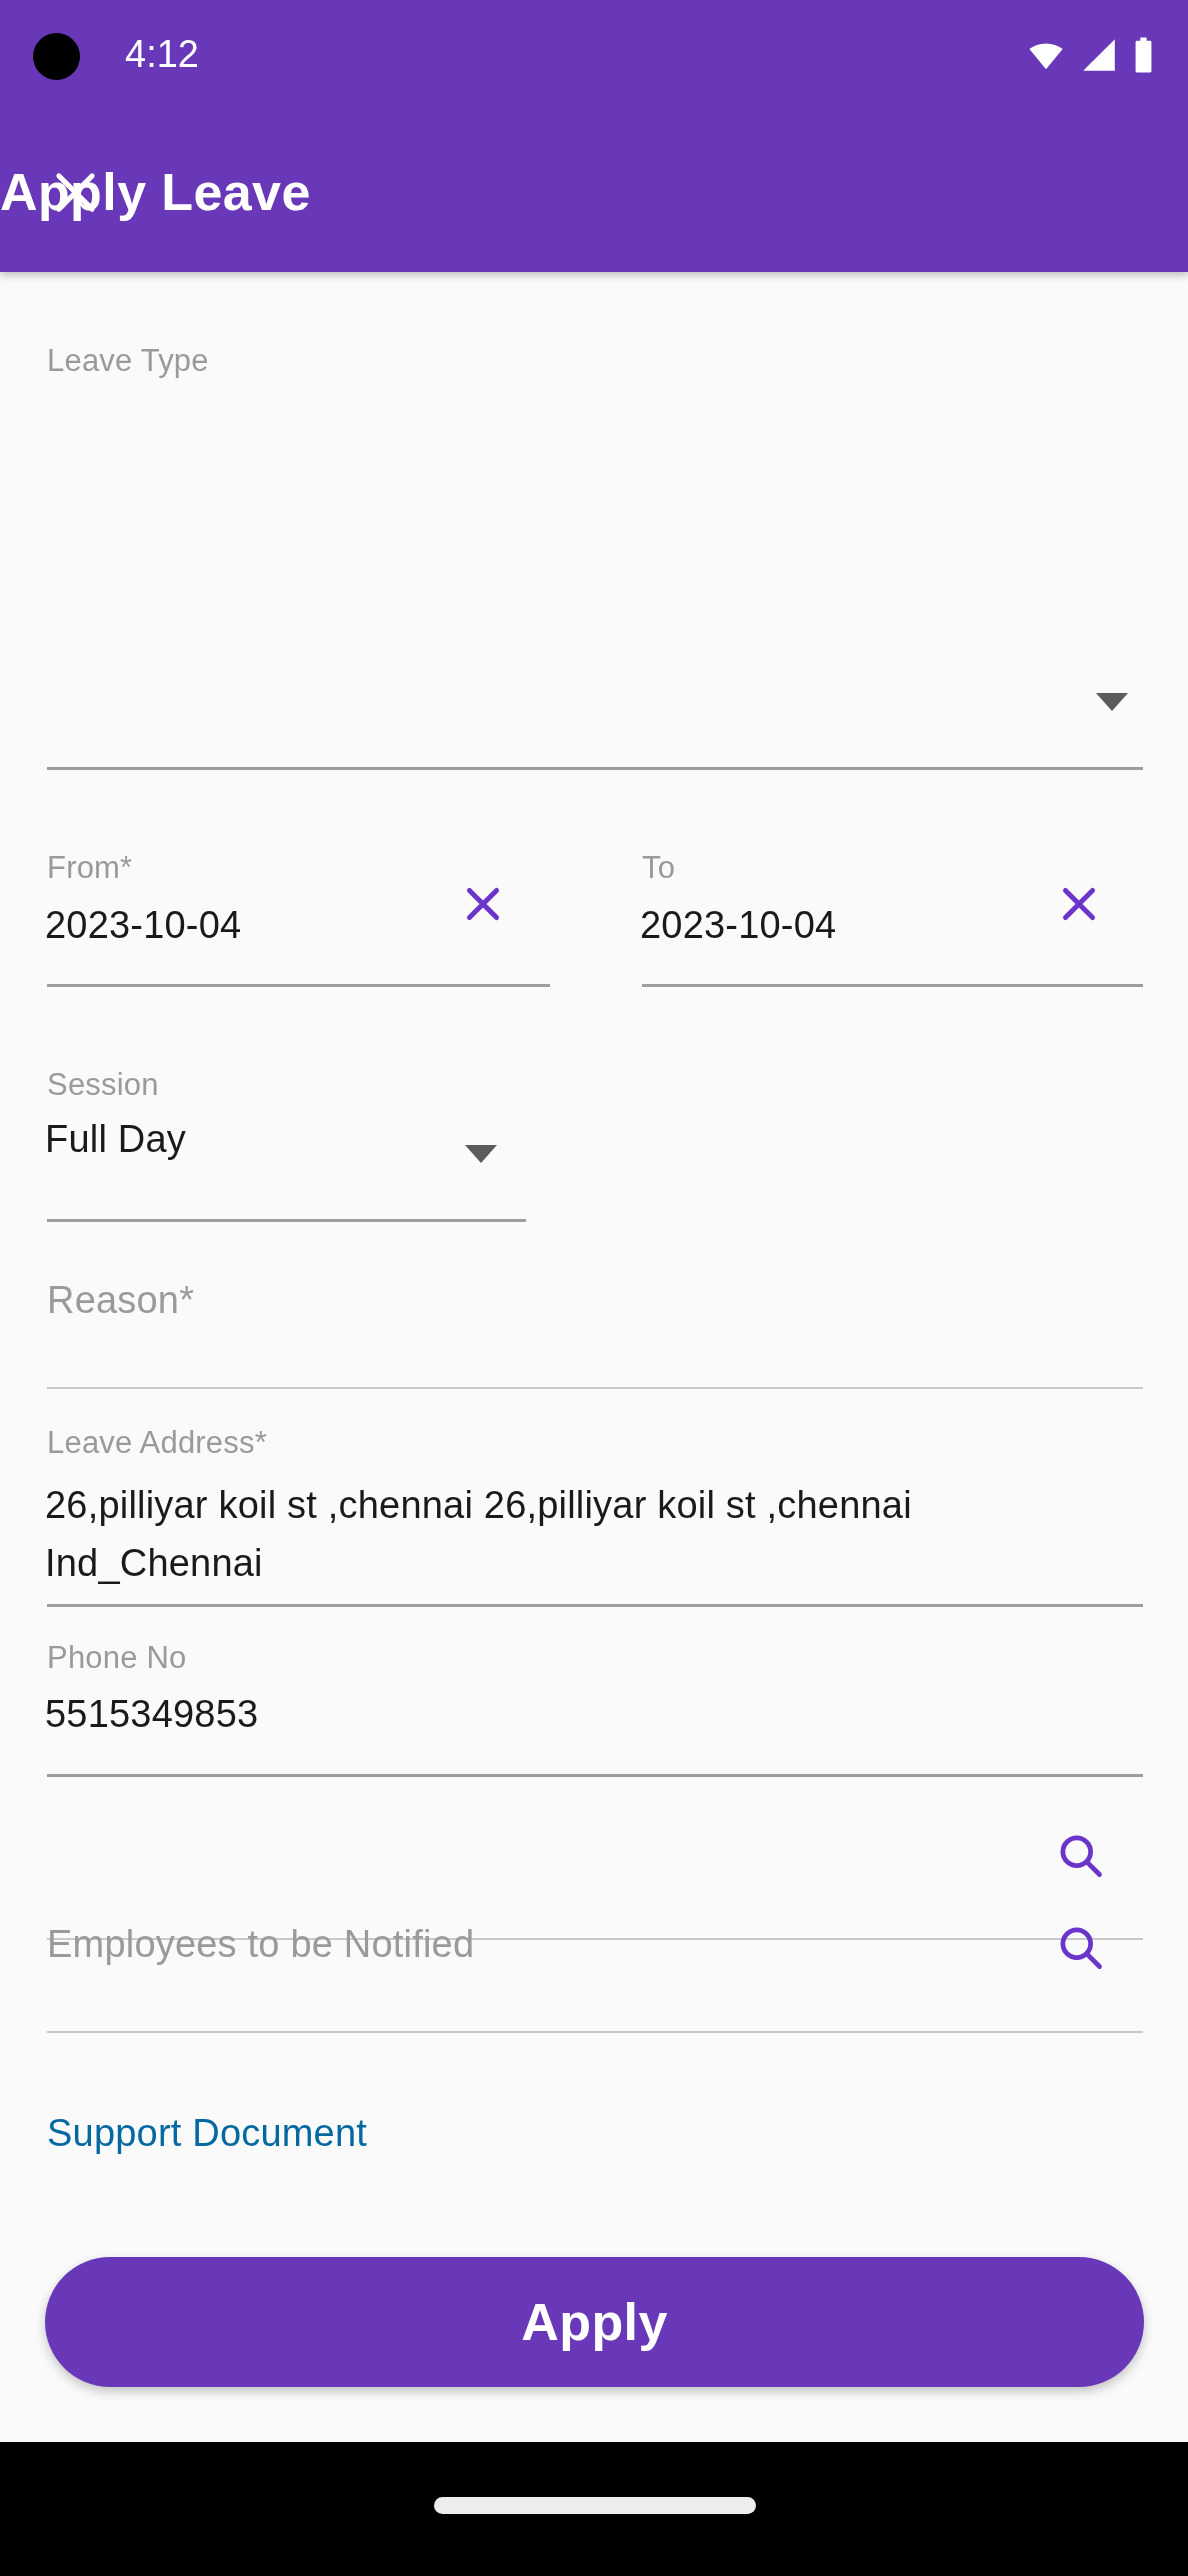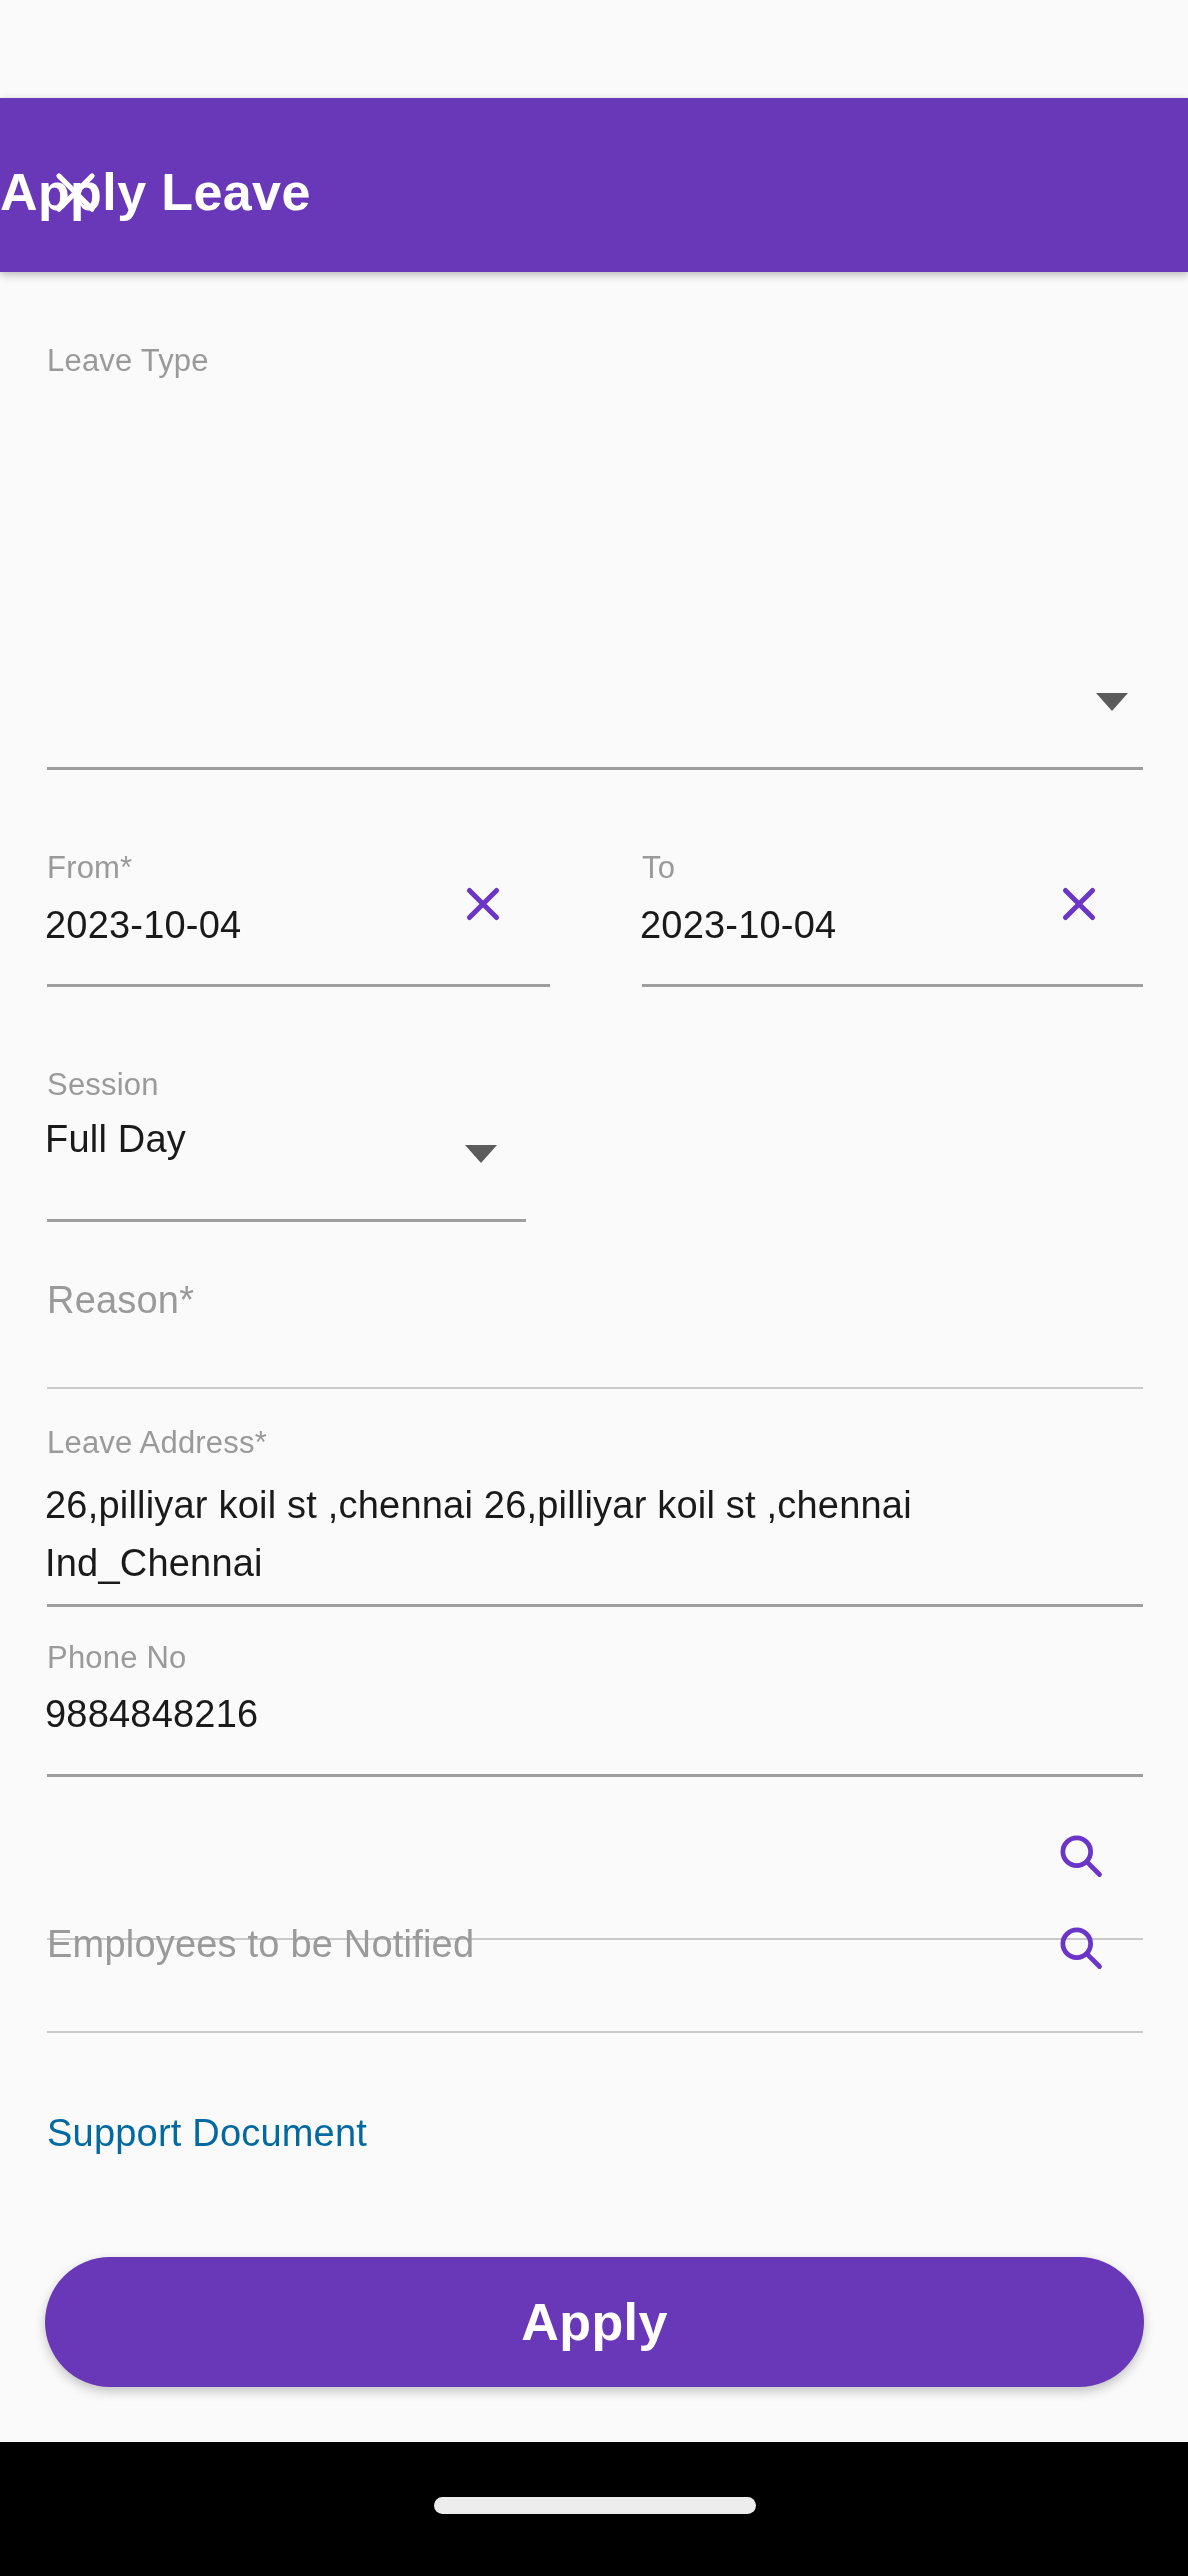--- a/index.html
+++ b/index.html
@@ -252,20 +252,41 @@
     width: 322px; height: 17px;
     border-radius: 10.7px;
     background: #EDEDED;
   }
 </style>
 </head>
 <body>
 
 <div class="phone">
 
+  <div class="statusbar">
+    <div class="punch-hole"></div>
+    <div class="status-time">4:12</div>
+    <div class="status-icons">
+      <span>
+        <svg class="ic-wifi" viewBox="0 0 24 24">
+            <path fill="#FFFFFF" d="M12 21 1.5 8.2C4.3 6 8 4.7 12 4.7s7.7 1.3 10.5 3.5L12 21z"></path>
+          </svg>
+      </span>
+      <span>
+        <svg class="ic-signal" viewBox="0 0 24 24">
+            <path fill="#FFFFFF" d="M2 22 22 2v20H2z"></path>
+          </svg>
+      </span>
+      <span>
+        <svg class="ic-batt" viewBox="0 0 14 24">
+            <path fill="#FFFFFF" d="M5 1h4v2h2.2c.5 0 .8.4.8.9v18.2c0 .5-.3.9-.8.9H2.8c-.5 0-.8-.4-.8-.9V3.9c0-.5.3-.9.8-.9H5V1z"></path>
+          </svg>
+      </span>
+    </div>
+  </div>
 
   <div class="appbar">
     <div class="close-btn">
       <svg viewBox="0 0 24 24">
           <path fill="none" stroke="#FFFFFF" stroke-width="2.1" stroke-linecap="round" d="M5 5l14 14M19 5L5 19"></path>
         </svg>
     </div>
     <div class="appbar-title">Apply Leave</div>
   </div>
 
@@ -299,21 +320,21 @@
     <div class="underline u-session"></div>
 
     <div class="f-reason">Reason*</div>
     <div class="underline u-reason"></div>
 
     <div class="field-label f-addr-label">Leave Address*</div>
     <div class="f-addr-value">26,pilliyar koil st ,chennai 26,pilliyar koil st ,chennai Ind_Chennai</div>
     <div class="underline u-addr"></div>
 
     <div class="field-label f-phone-label">Phone No</div>
-    <div class="field-value f-phone-value">9884848216</div>
+    <div class="field-value f-phone-value">5515349853</div>
     <div class="underline u-phone"></div>
 
     <div class="search-handed search-ic">
       <svg viewBox="0 0 24 24">
           <circle cx="10.5" cy="10.5" r="6.4" fill="none" stroke="#6A35C8" stroke-width="2.2"></circle>
           <path d="M15.4 15.4L21 21" fill="none" stroke="#6A35C8" stroke-width="2.2" stroke-linecap="round"></path>
         </svg>
     </div>
     <div class="underline u-handed"></div>
 

